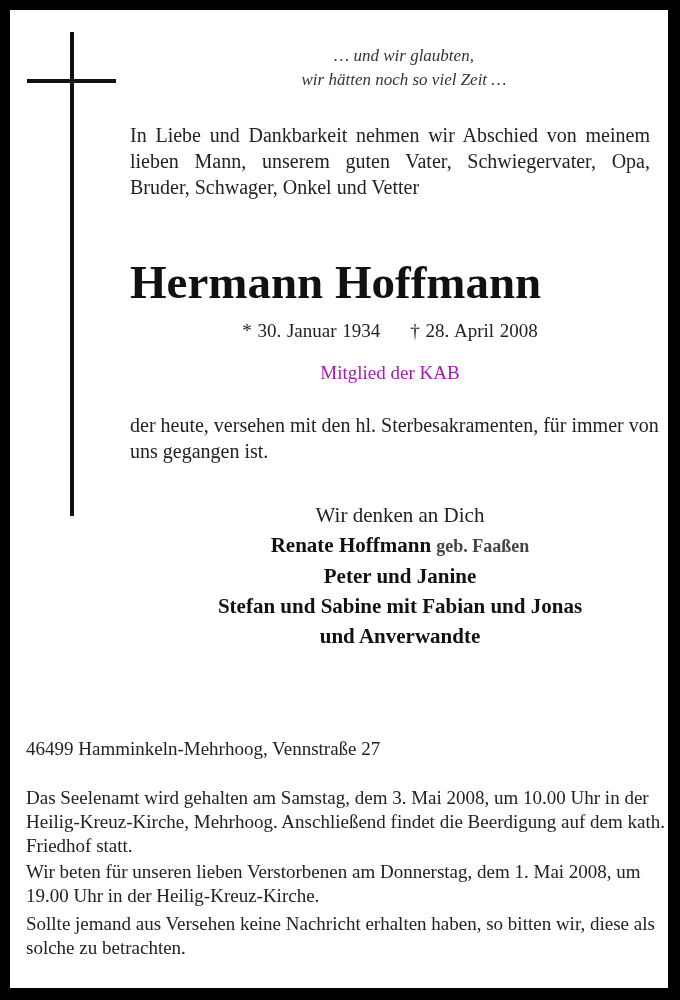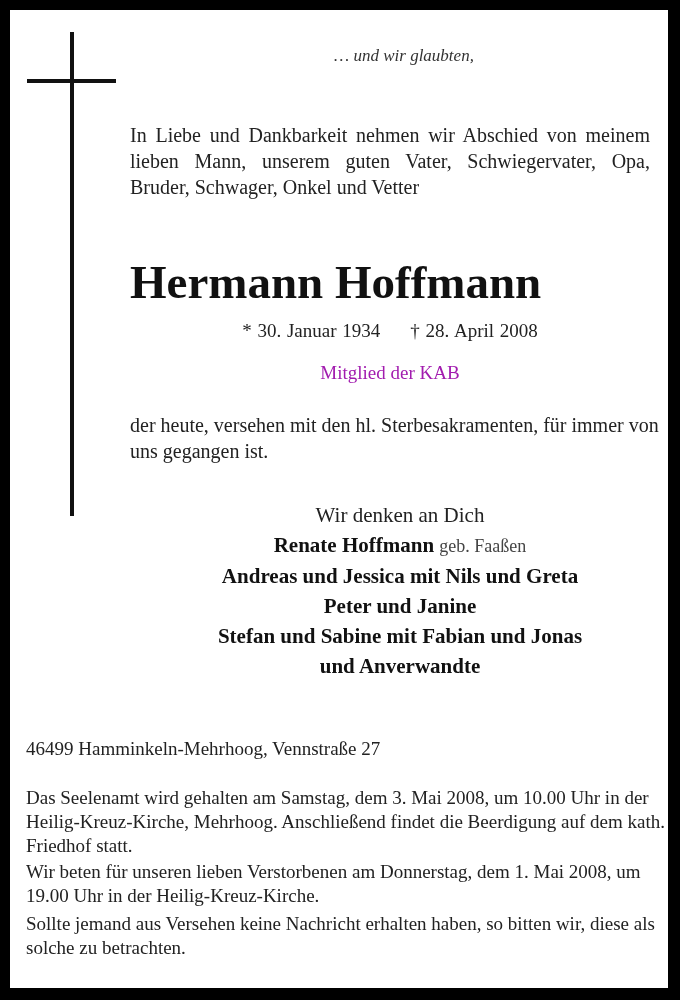--- a/index.html
+++ b/index.html
@@ -49,21 +49,21 @@
     .passing {
       position: absolute; left: 120px; width: 530px; top: 402px;
       font-size: 20px; line-height: 26px; color: #222;
     }
     .family {
       position: absolute; left: 130px; width: 520px; top: 490px;
       text-align: center; font-size: 21px; line-height: 30px; color: #111;
     }
     .family .lead { font-weight: normal; color: #222; }
     .family .b { font-weight: bold; }
-    .family .nee { font-weight: normal; font-size: 18px; color: #444; }
+    .family .nee { font-weight: bold; font-size: 18px; color: #444; }
     .address {
       position: absolute; left: 16px; width: 630px; top: 726px;
       font-size: 19px; line-height: 26px; color: #222;
     }
     .para {
       position: absolute; left: 16px; width: 640px;
       font-size: 19px; line-height: 24px; color: #222;
     }
     .p1 { top: 776px; }
     .p2 { top: 850px; }
@@ -71,41 +71,41 @@
   </style>
 </head>
 <body>
 
 <div class="card">
   <div class="cross-v"></div>
   <div class="cross-h"></div>
 
   <div class="motto">
     <div>… und wir glaubten,</div>
+    <div>wir hätten noch so viel Zeit …</div>
   </div>
 
   <div class="intro">In Liebe und Dankbarkeit nehmen wir Abschied von meinem lieben Mann, unserem guten Vater, Schwiegervater, Opa, Bruder, Schwager, Onkel und Vetter</div>
 
   <div class="name">Hermann Hoffmann</div>
 
   <div class="dates">
     <span>* 30. Januar 1934</span><span class="gap"></span><span>† 28. April 2008</span>
   </div>
 
   <div class="member">Mitglied der KAB</div>
 
   <div class="passing">der heute, versehen mit den hl. Sterbesakramenten, für immer von uns gegangen ist.</div>
 
   <div class="family">
     <div class="lead">Wir denken an Dich</div>
     <div>
       <span class="b">Renate Hoffmann</span>
       <span class="nee">geb. Faaßen</span>
     </div>
-    <div class="b">Andreas und Jessica mit Nils und Greta</div>
     <div class="b">Peter und Janine</div>
     <div class="b">Stefan und Sabine mit Fabian und Jonas</div>
     <div class="b">und Anverwandte</div>
   </div>
 
   <div class="address">46499 Hamminkeln-Mehrhoog, Vennstraße 27</div>
 
   <div class="para p1">Das Seelenamt wird gehalten am Samstag, dem 3. Mai 2008, um 10.00 Uhr in der Heilig-Kreuz-Kirche, Mehrhoog. Anschließend findet die Beerdigung auf dem kath. Friedhof statt.</div>
   <div class="para p2">Wir beten für unseren lieben Verstorbenen am Donnerstag, dem 1. Mai 2008, um 19.00 Uhr in der Heilig-Kreuz-Kirche.</div>
   <div class="para p3">Sollte jemand aus Versehen keine Nachricht erhalten haben, so bitten wir, diese als solche zu betrachten.</div>

